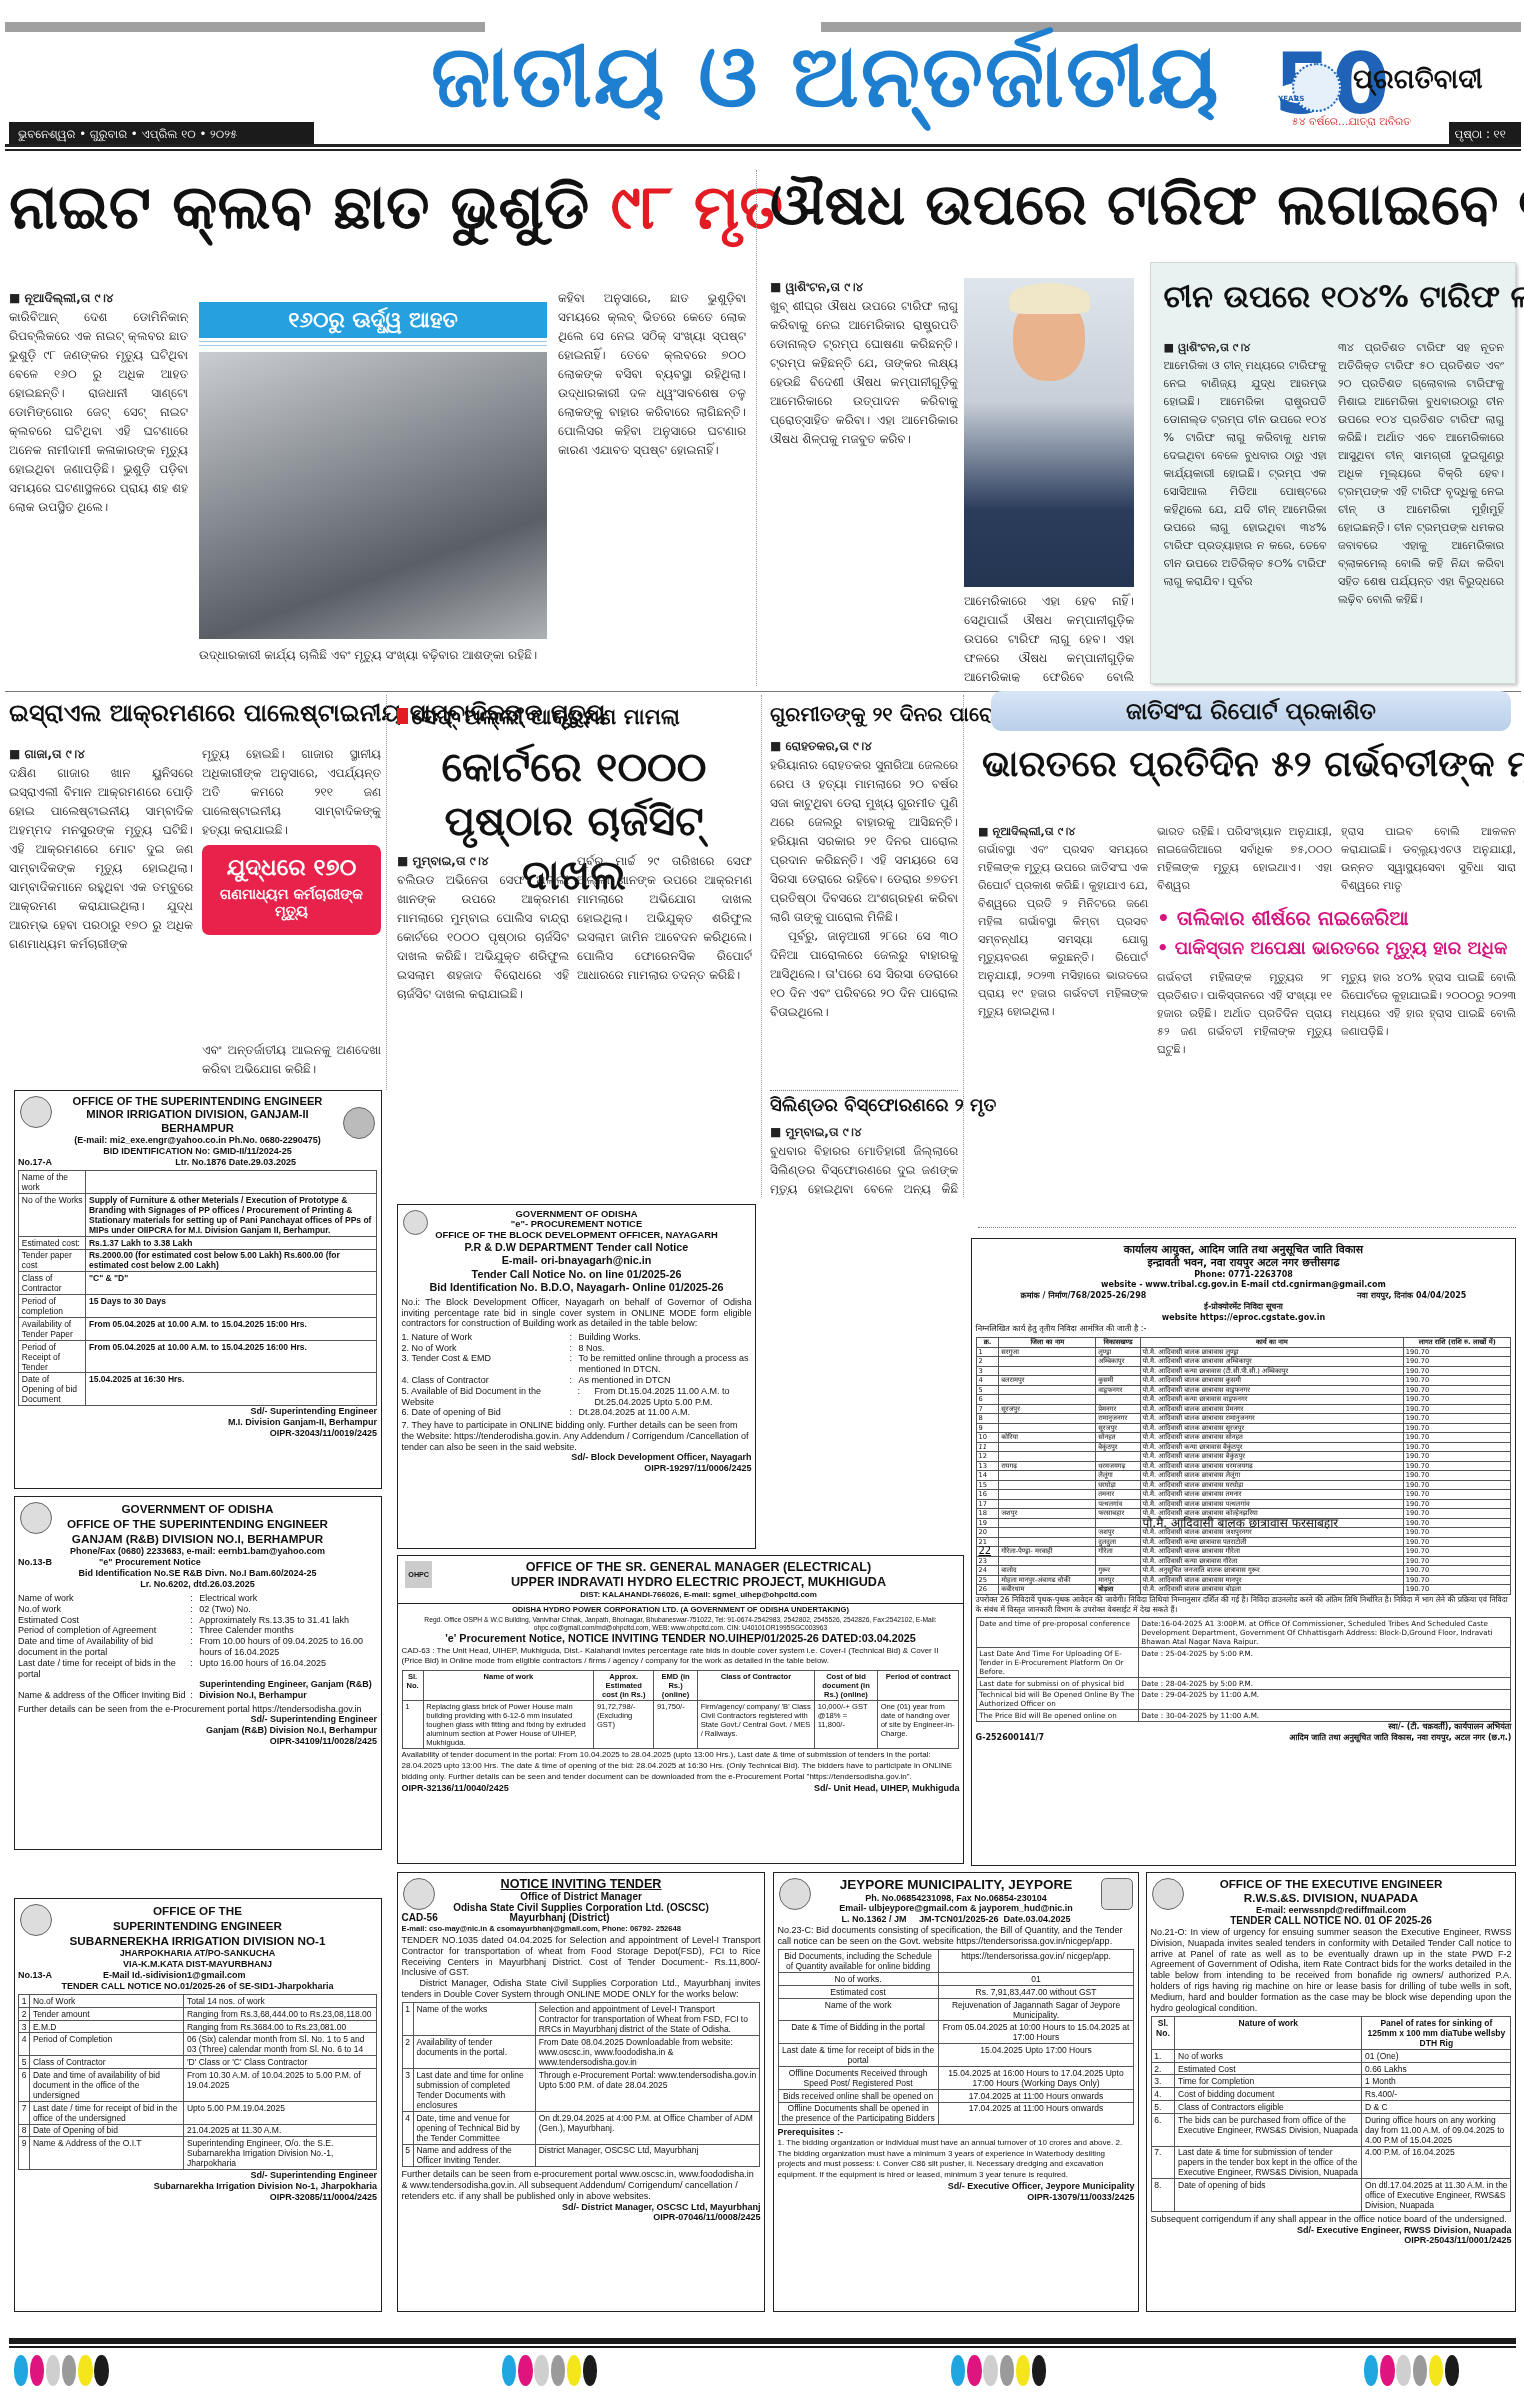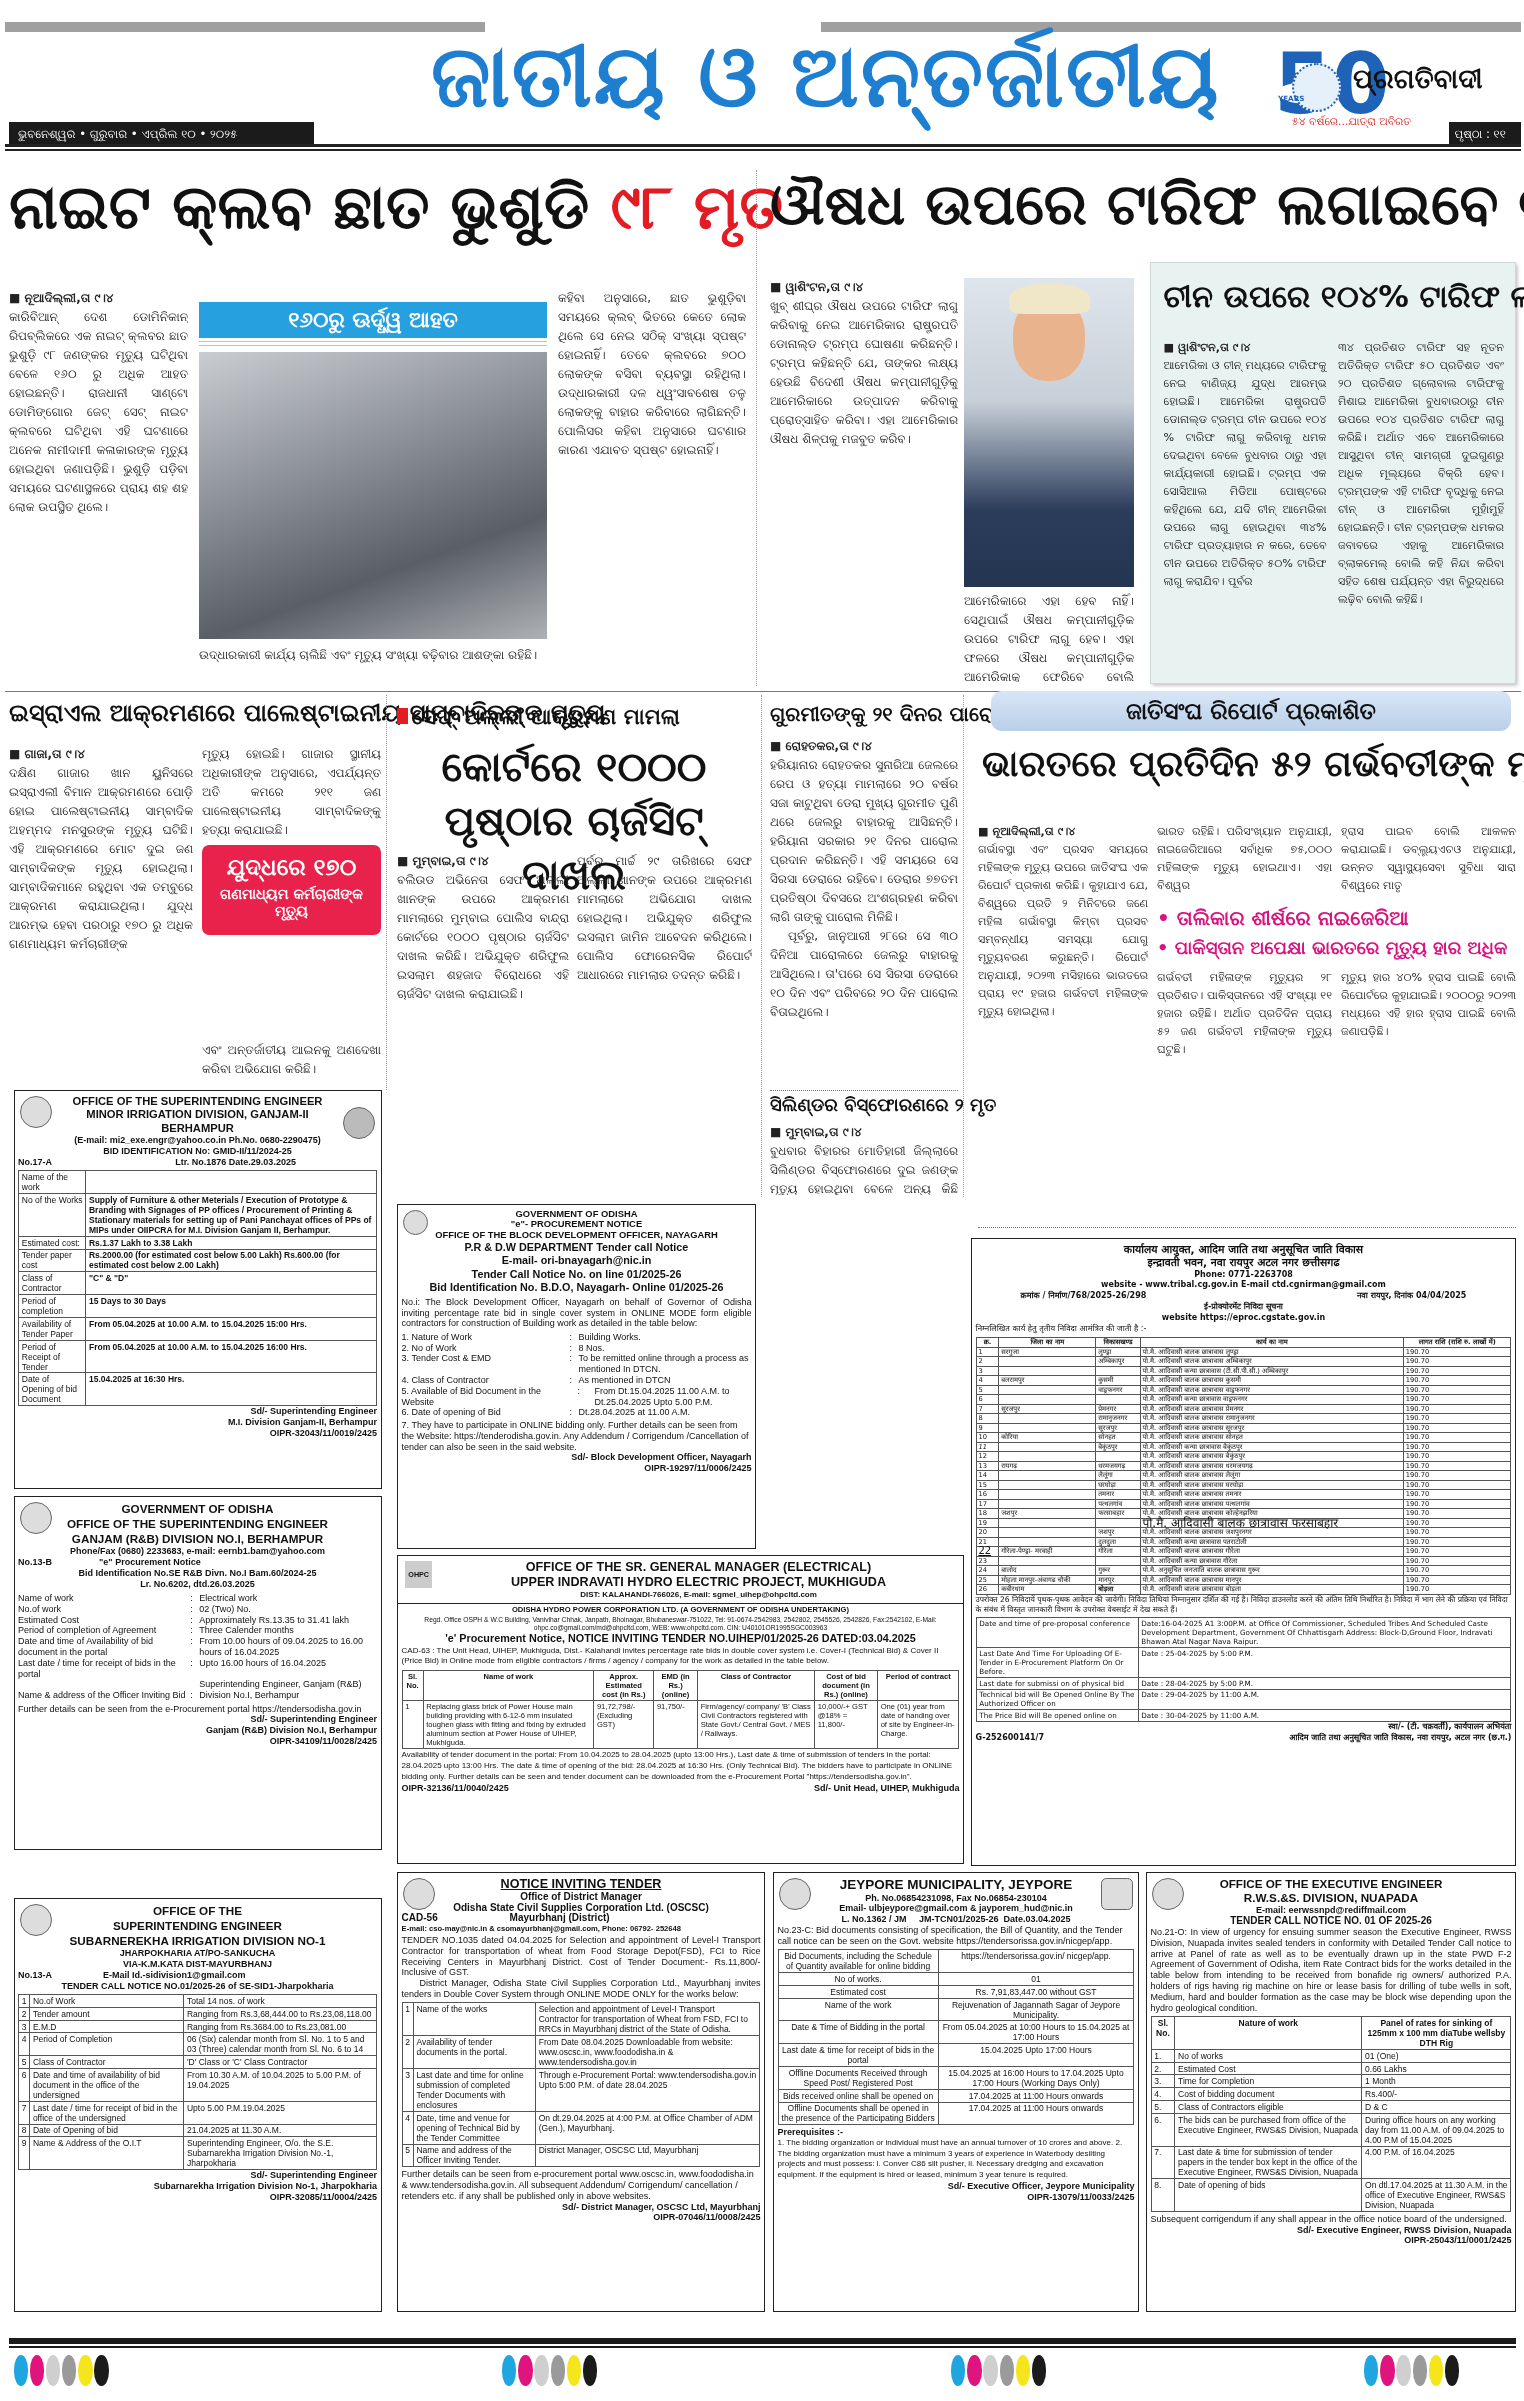--- a/index.html
+++ b/index.html
@@ -237,21 +237,21 @@
         <span style="flex: 1 1 0%;">From 10.00 hours of 09.04.2025 to 16.00 hours of 16.04.2025</span>
       </div>
       <div style="display: flex;">
         <span style="width: 48%;">Last date / time for receipt of bids in the portal</span>
         <span style="width: 9px;">:</span>
         <span style="flex: 1 1 0%;">Upto 16.00 hours of 16.04.2025</span>
       </div>
       <div style="display: flex; align-items: flex-end;">
         <span style="width: 48%;">Name &amp; address of the Officer Inviting Bid</span>
         <span style="width: 9px;">:</span>
-        <span style="flex: 1 1 0%;">Superintending Engineer, Ganjam (R&amp;B) Division No.I, Berhampur</span>
+        <span style="flex: 1 1 0%; font-weight: bold;">Superintending Engineer, Ganjam (R&amp;B) Division No.I, Berhampur</span>
       </div>
     </div>
   <div style="margin-top:2.7px">Further details can be seen from the e-Procurement portal https://tendersodisha.gov.in</div>
   <div class="r">Sd/- Superintending Engineer</div>
   <div class="r">Ganjam (R&amp;B) Division No.I, Berhampur</div>
   <div class="r">OIPR-34109/11/0028/2425</div>
 </div>
 
 <div class="abs notice" style="left:13.5px;top:1898px;width:368px;height:414px">
   <div class="seal" style="left:5.4px;top:5.4px"></div>

